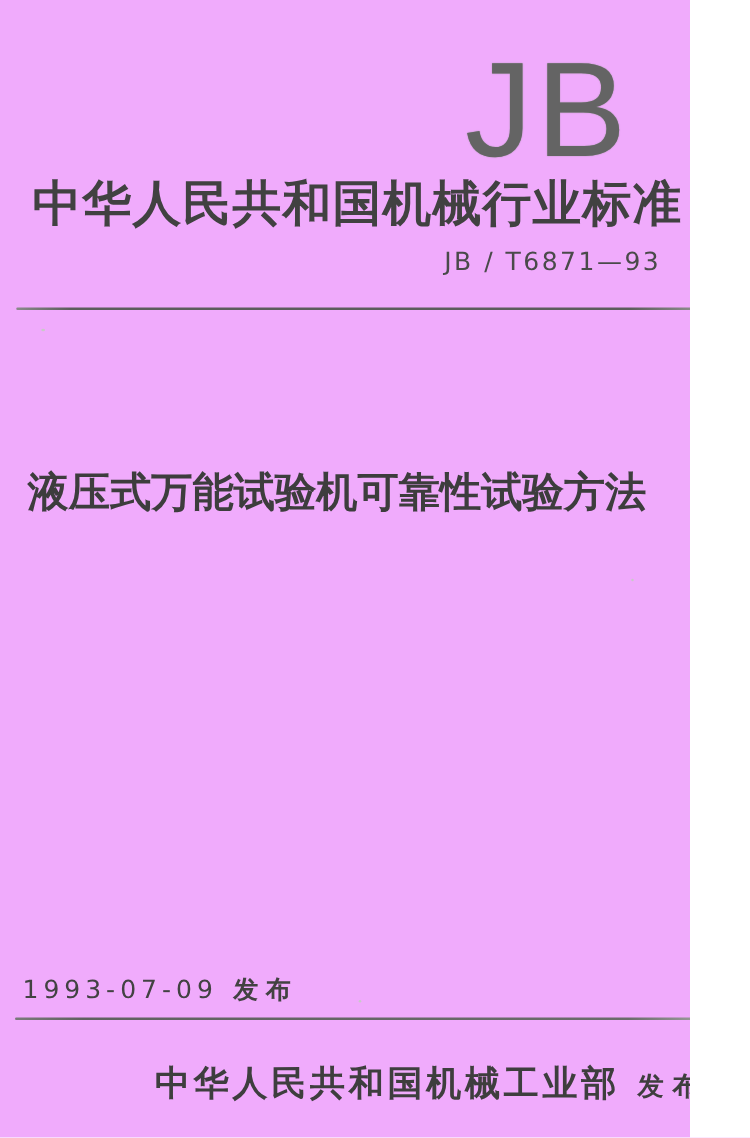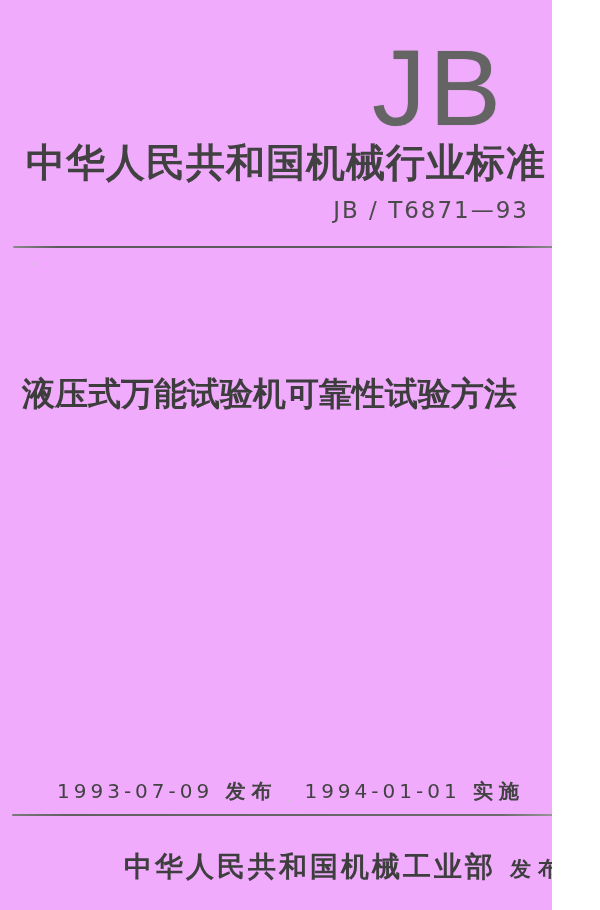--- a/index.html
+++ b/index.html
@@ -44,21 +44,21 @@
     color: #414141;
     white-space: nowrap;
   }
 
   
   .std-num {
     position: absolute;
     top: 197px;
     right: 23px;
     font-family: "DejaVu Sans", sans-serif;
-    font-size: 23px;
+    font-size: 20px;
     letter-spacing: 2px;
     color: #4a4a4a;
     white-space: nowrap;
   }
 
   .rule {
     position: absolute;
     height: 2px;
     background: linear-gradient(to right, #8a8a8a, #5c5c5c 8%, #5c5c5c 90%, #8f8f8f);
     border-radius: 1px;
@@ -97,21 +97,20 @@
     top: 778px;
     left: 18px;
     right: 27px;
     display: flex;
     justify-content: space-between;
     align-items: flex-start;
     font-family: "DejaVu Sans", sans-serif;
     font-size: 20px;
     color: #424242;
     white-space: nowrap;
-    margin-left: 39px;
   }
   .date-group .date-value {
     letter-spacing: 4px;
   }
   .date-group .date-label {
     font-weight: bold;
     letter-spacing: 6px;
     margin-left: 6px;
   }
 
@@ -162,24 +161,20 @@
 
   <div class="rule rule-top"></div>
 
   <div class="doc-title">液压式万能试验机可靠性试验方法</div>
 
   <div class="dates">
     <div class="date-group">
       <span class="date-value">1993-07-09</span>
       <span class="date-label">发布</span>
     </div>
-    <div class="date-group">
-      <span class="date-value">1994-01-01</span>
-      <span class="date-label">实施</span>
-    </div>
   </div>
 
   <div class="rule rule-bottom"></div>
 
   <div class="publisher">
     <span class="pub-name">中华人民共和国机械工业部</span><span class="pub-action">发布</span>
   </div>
 
   <div class="speck s1"></div>
   <div class="speck s2"></div>

